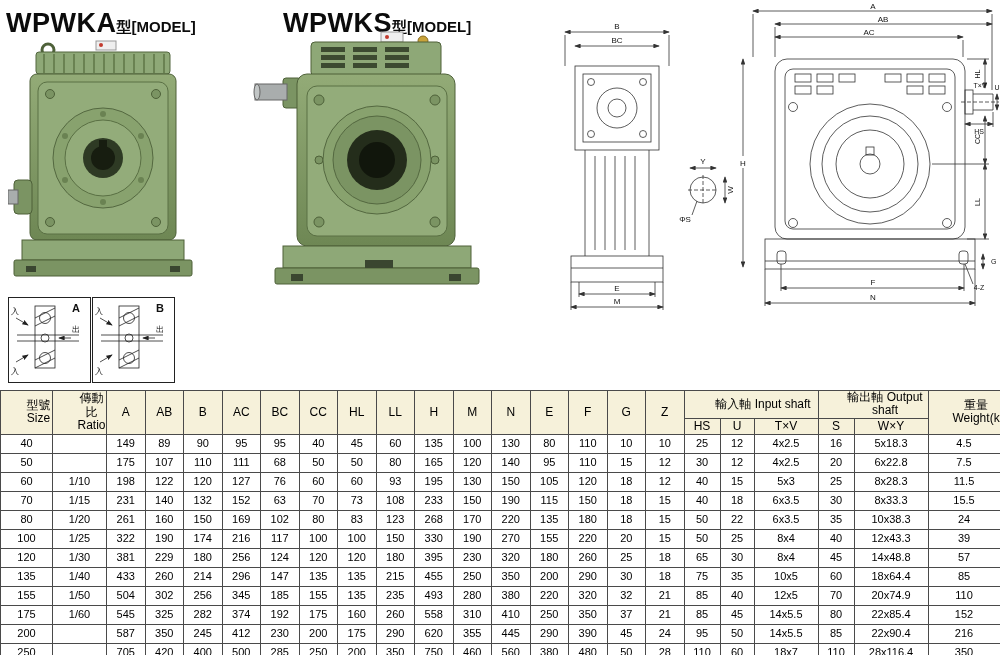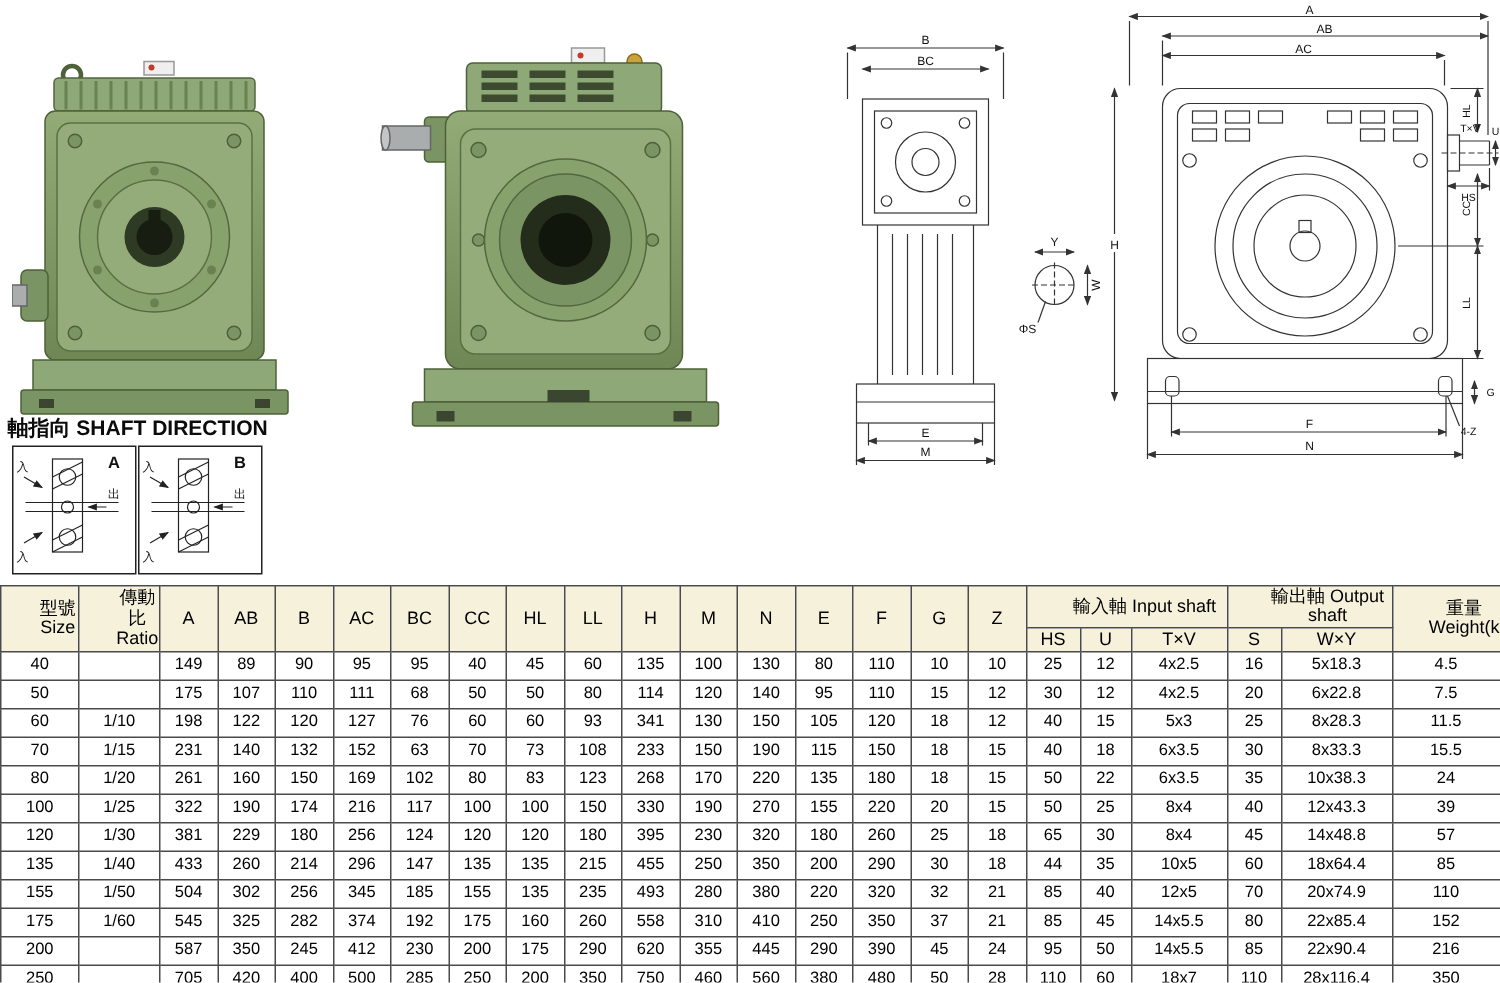--- a/index.html
+++ b/index.html
@@ -26,20 +26,26 @@
   .spec-table thead th{background:#f6f1da;font-weight:normal;font-size:12px;height:15px;line-height:1.12;}
   .spec-table thead th.cjk{font-size:12px;padding-left:24px;}
   .spec-table td{background:#fff;font-size:11px;height:18px;line-height:1;}
   .pre{white-space:pre-line;}
 </style>
 </head>
 <body>
 
 <div class="page">
 
+  <div class="title" style="left:6px;top:8px;">
+    <span class="mname">WPWKA</span><span class="suffix">型[MODEL]</span>
+  </div>
+  <div class="title" style="left:283px;top:8px;">
+    <span class="mname">WPWKS</span><span class="suffix">型[MODEL]</span>
+  </div>
 
   <svg class="abs" style="left:8px;top:38px;" width="190" height="245" viewBox="0 0 190 245">
     <defs>
       <linearGradient id="pg1" x1="0" y1="0" x2="0" y2="1">
         <stop offset="0" stop-color="#93ab77"></stop>
           <stop offset="1" stop-color="#6e8754"></stop>
       </linearGradient>
     </defs>
     <circle cx="40" cy="12" r="6" fill="none" stroke="#4e6139" stroke-width="3"></circle>
     <rect x="88" y="3" width="20" height="9" fill="#efefef" stroke="#999"></rect>
@@ -260,21 +266,20 @@
     <text class="dim7" x="246" y="132" text-anchor="middle">HS</text>
     <text class="dim7" x="247" y="72" text-anchor="middle" transform="rotate(-90 247 72)">HL</text>
     <text class="dim7" x="247" y="137" text-anchor="middle" transform="rotate(-90 247 137)">CC</text>
     <text class="dim7" x="247" y="200" text-anchor="middle" transform="rotate(-90 247 200)">LL</text>
     <text class="dim7" x="258" y="262">G</text>
     <text class="dim7" x="246" y="288" text-anchor="middle">4-Z</text>
     <text class="dim" x="140" y="283" text-anchor="middle">F</text>
     <text class="dim" x="140" y="298" text-anchor="middle">N</text>
   </svg>
 
-  <div class="sd-title">軸指向 SHAFT DIRECTION</div>
 
   <div class="sd-box" style="left:8px;">
     <svg width="79" height="82" viewBox="0 0 79 82">
       <defs>
           <marker id="d1" markerWidth="8" markerHeight="6" refX="7" refY="3" orient="auto">
             <path d="M0,0 L8,3 L0,6 z" fill="#222"></path>
           </marker>
         </defs>
       <g stroke="#222" stroke-width="0.8" fill="none">
         <rect x="26" y="8" width="20" height="62"></rect>
@@ -403,21 +408,21 @@
           <td>50</td>
           <td></td>
           <td>175</td>
           <td>107</td>
           <td>110</td>
           <td>111</td>
           <td>68</td>
           <td>50</td>
           <td>50</td>
           <td>80</td>
-          <td>114</td>
+          <td>165</td>
           <td>120</td>
           <td>140</td>
           <td>95</td>
           <td>110</td>
           <td>15</td>
           <td>12</td>
           <td>30</td>
           <td>12</td>
           <td>4x2.5</td>
           <td>20</td>
@@ -428,21 +433,21 @@
           <td>60</td>
           <td>1/10</td>
           <td>198</td>
           <td>122</td>
           <td>120</td>
           <td>127</td>
           <td>76</td>
           <td>60</td>
           <td>60</td>
           <td>93</td>
-          <td>341</td>
+          <td>195</td>
           <td>130</td>
           <td>150</td>
           <td>105</td>
           <td>120</td>
           <td>18</td>
           <td>12</td>
           <td>40</td>
           <td>15</td>
           <td>5x3</td>
           <td>25</td>
@@ -560,21 +565,21 @@
           <td>135</td>
           <td>135</td>
           <td>215</td>
           <td>455</td>
           <td>250</td>
           <td>350</td>
           <td>200</td>
           <td>290</td>
           <td>30</td>
           <td>18</td>
-          <td>44</td>
+          <td>75</td>
           <td>35</td>
           <td>10x5</td>
           <td>60</td>
           <td>18x64.4</td>
           <td>85</td>
         </tr>
         <tr>
           <td>155</td>
           <td>1/50</td>
           <td>504</td>

